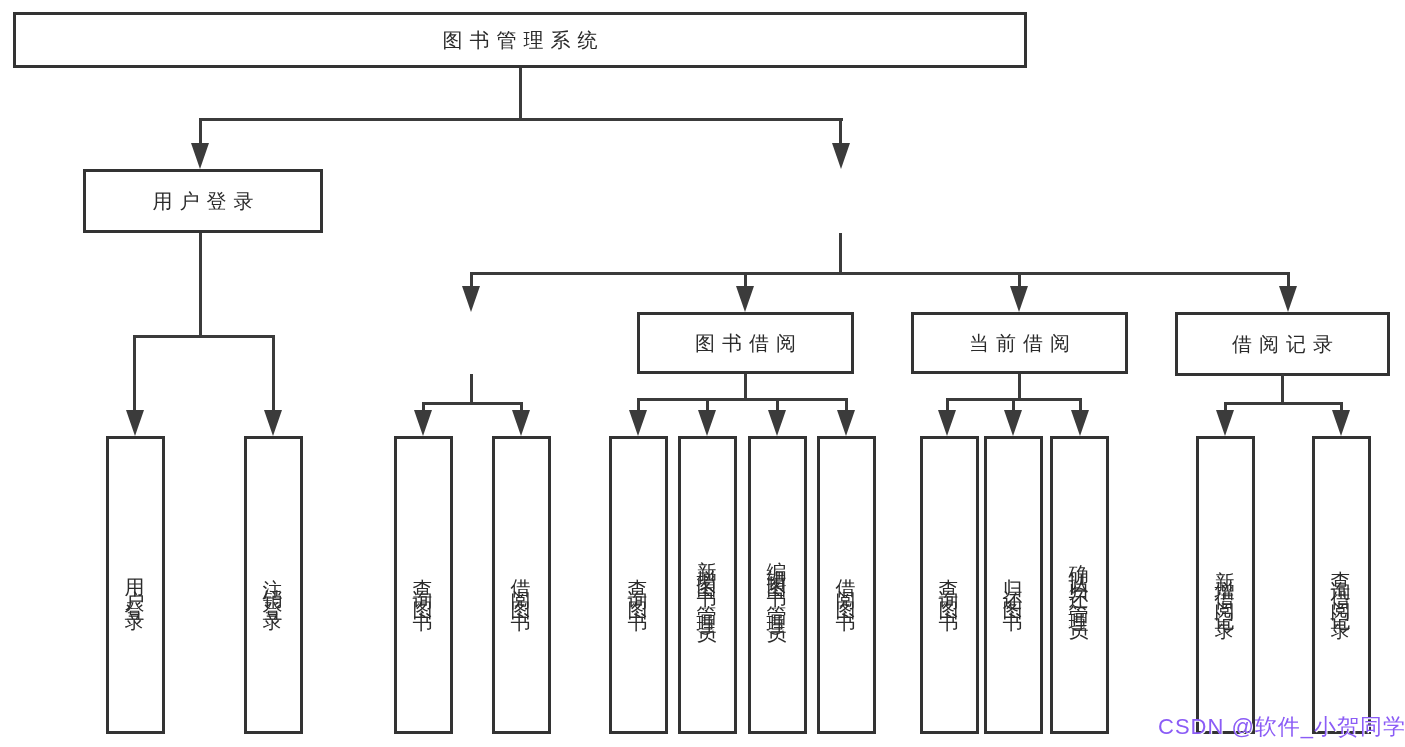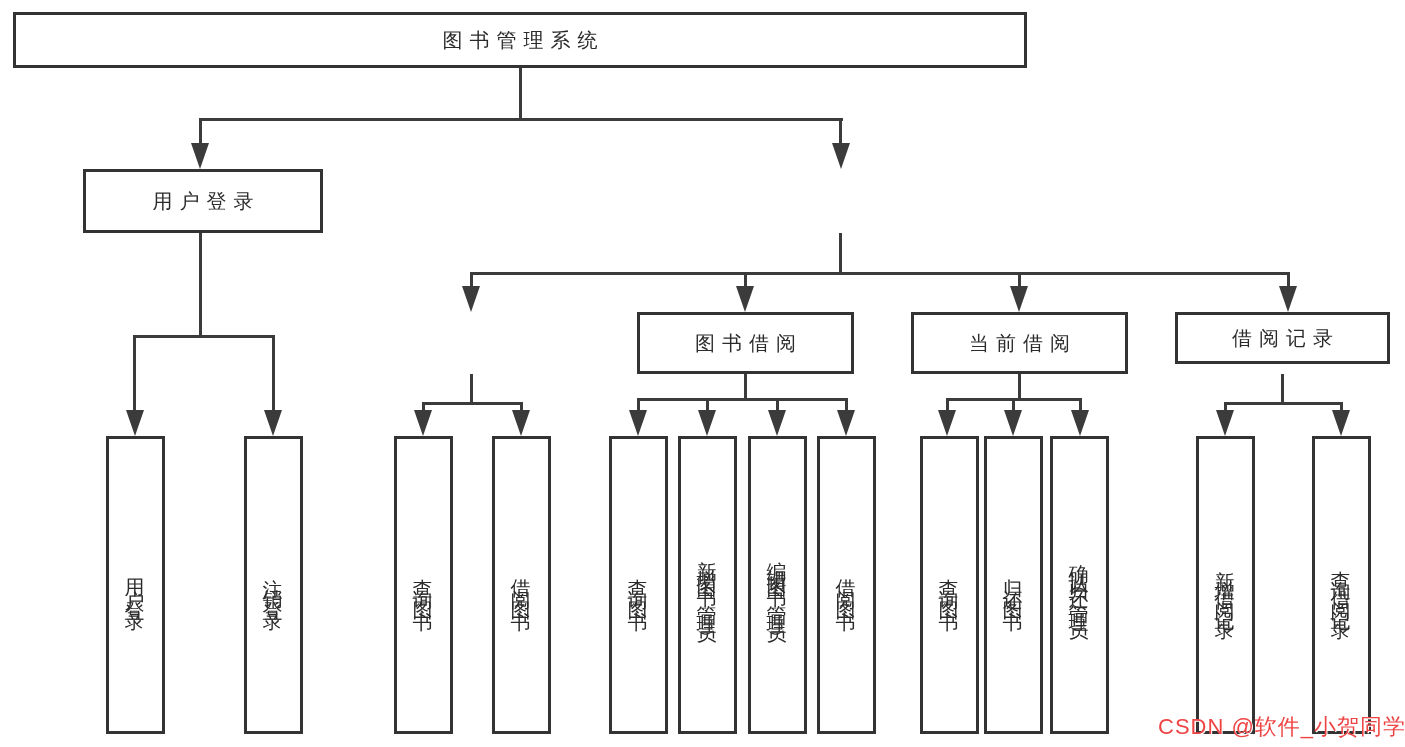--- a/index.html
+++ b/index.html
@@ -51,21 +51,21 @@
     width: 0; height: 0;
     border-left: 9px solid transparent;
     border-right: 9px solid transparent;
     border-top: 26px solid #3b3b3b;
   }
   .watermark {
     position: absolute;
     left: 1158px;
     top: 712px;
     font-size: 22px;
-    color: #ef4444;
+    color: #8b5cf6;
     letter-spacing: 1px;
     text-shadow: 1px 1px 0 #ffffff;
     white-space: nowrap;
     text-align: right;
   }
 </style>
 </head>
 <body>
 
 <div id="canvas">
@@ -100,21 +100,21 @@
     <div class="vline" style="left:744px; top:272px; height:18px;"></div>
     <div class="arrow" style="left:736px; top:286px;"></div>
     <div class="vline" style="left:1018px; top:272px; height:18px;"></div>
     <div class="arrow" style="left:1010px; top:286px;"></div>
     <div class="vline" style="left:1287px; top:272px; height:18px;"></div>
     <div class="arrow" style="left:1279px; top:286px;"></div>
   </div>
 
   <div class="node" style="left:911px; top:312px; width:217px; height:62px;">当前借阅</div>
   <div class="node" style="left:637px; top:312px; width:217px; height:62px;">图书借阅</div>
-  <div class="node" style="left:1175px; top:312px; width:215px; height:52px;">借阅记录</div>
+  <div class="node" style="left:1175px; top:312px; width:215px; height:64px;">借阅记录</div>
 
   <div>
     <div class="vline" style="left:470px; top:374px; height:30px;"></div>
     <div class="hline" style="left:422px; top:402px; width:101px;"></div>
     <div class="vline" style="left:422px; top:402px; height:12px;"></div>
     <div class="arrow" style="left:414px; top:410px;"></div>
     <div class="vline" style="left:520px; top:402px; height:12px;"></div>
     <div class="arrow" style="left:512px; top:410px;"></div>
   </div>
 

